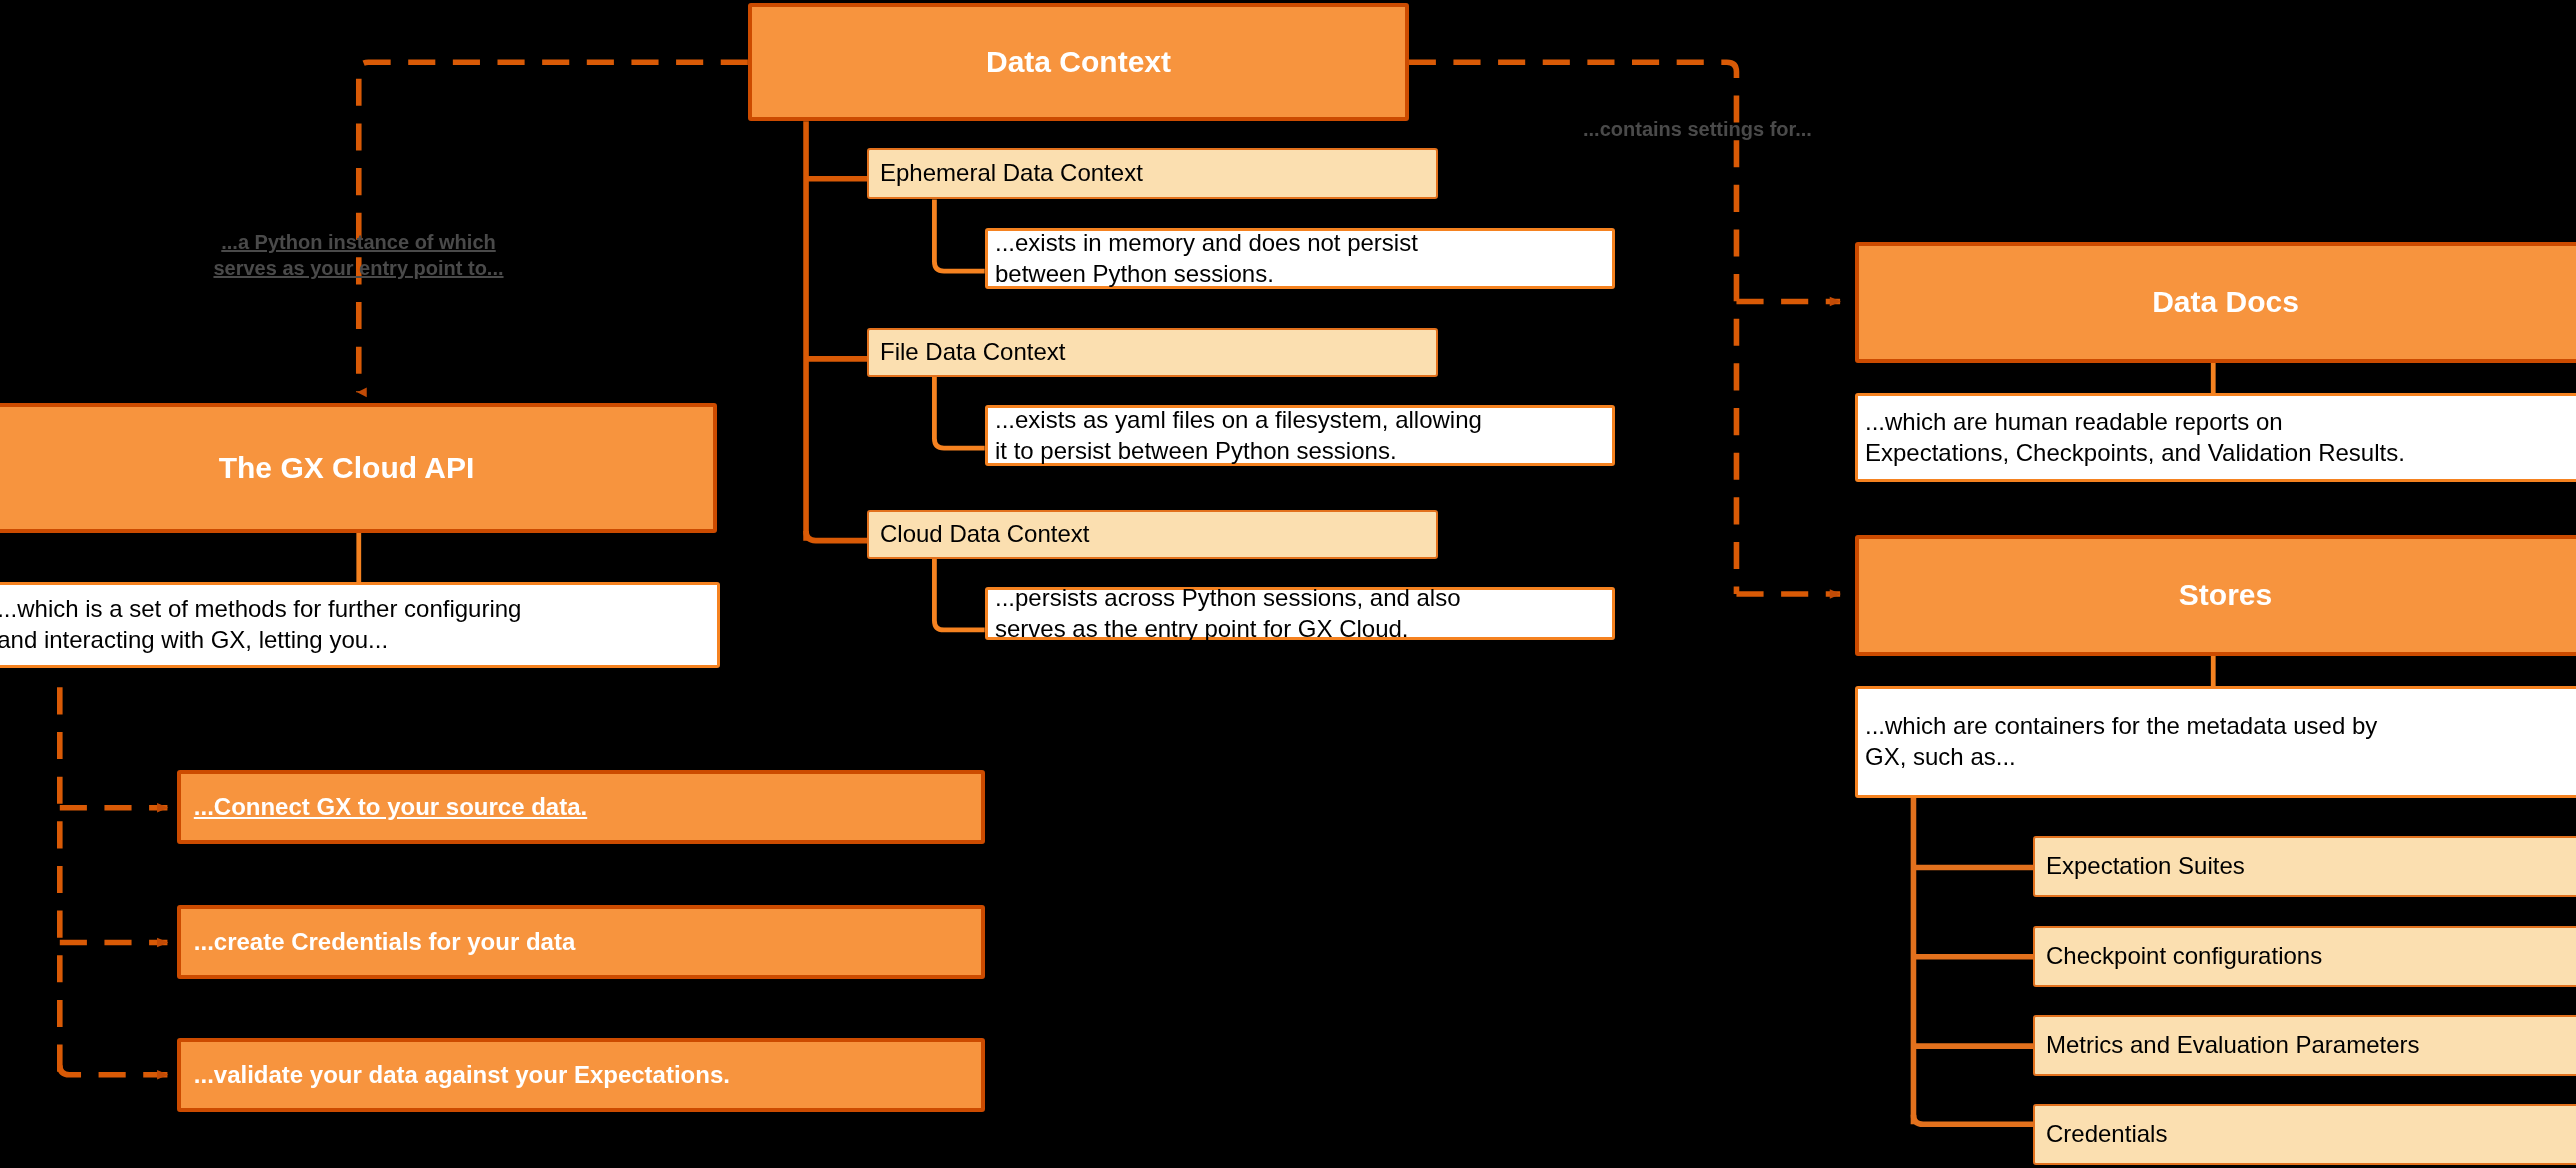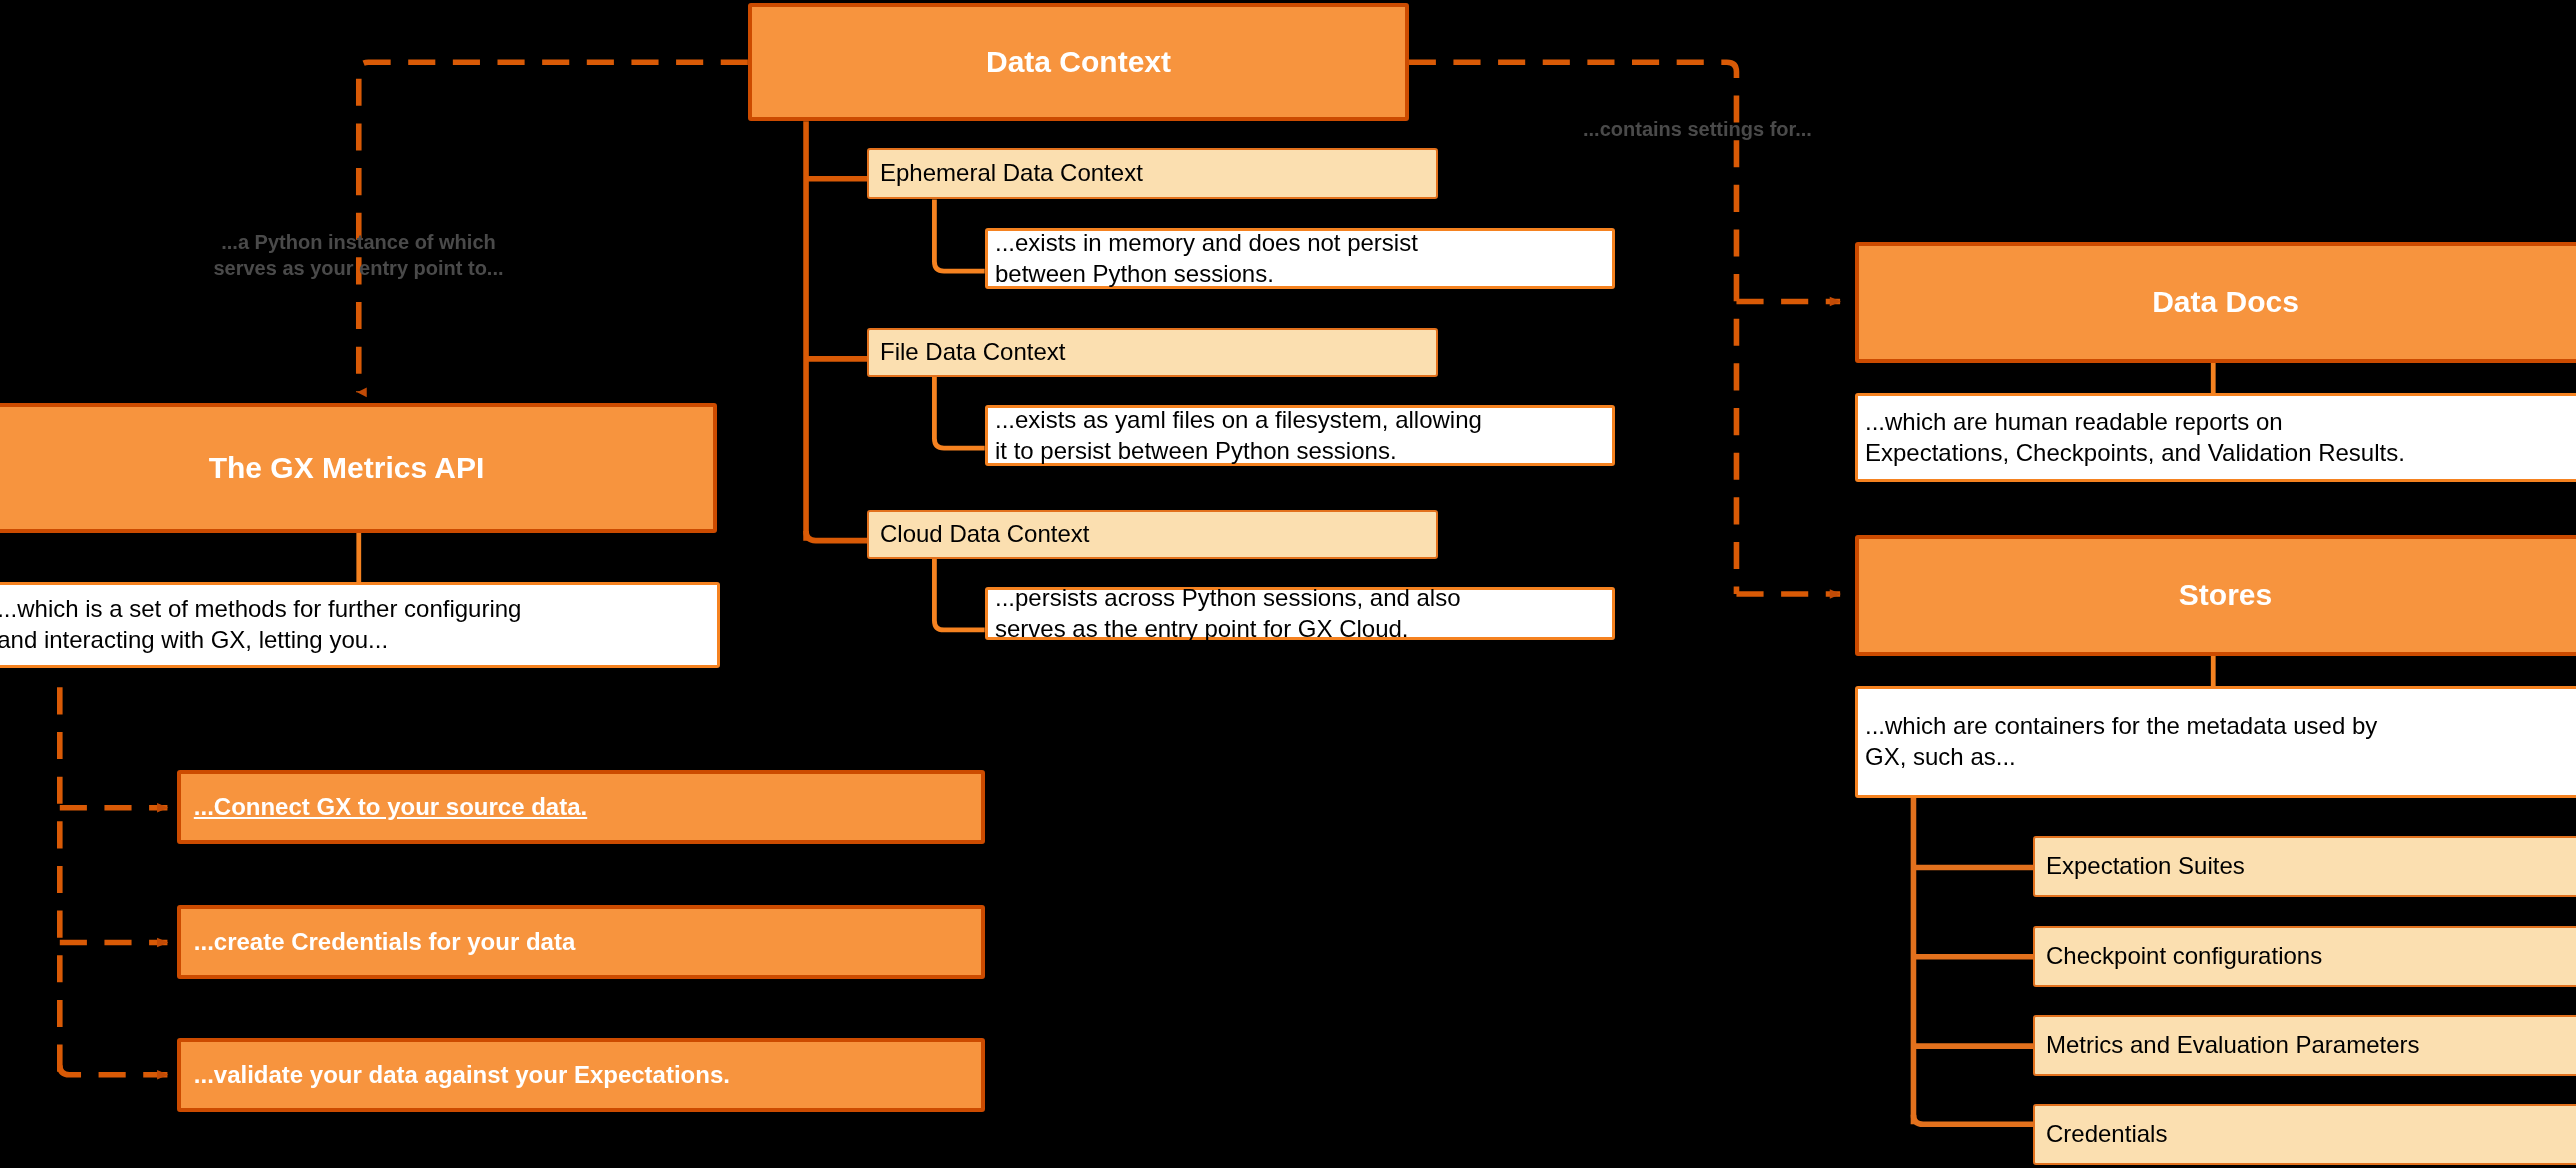--- a/index.html
+++ b/index.html
@@ -127,21 +127,21 @@
 
     <path d="M2776,822 L2776,862" fill="none" stroke="#F58220" stroke-width="6"></path>
 
     <path d="M2400,1000 L2400,1410" fill="none" stroke="#E2711D" stroke-width="7"></path>
     <path d="M2400,1088 L2550,1088" fill="none" stroke="#E2711D" stroke-width="7"></path>
     <path d="M2400,1200 L2550,1200" fill="none" stroke="#E2711D" stroke-width="7"></path>
     <path d="M2400,1312 L2550,1312" fill="none" stroke="#E2711D" stroke-width="7"></path>
     <path d="M2400,1398 Q2400,1410 2412,1410 L2550,1410" fill="none" stroke="#E2711D" stroke-width="7"></path>
   </svg>
 
-  <div class="edge-label" style="left:159px; top:229px; width:399px;">...a Python instance of which
+  <div class="edge-label" style="left:159px; top:229px; width:399px;text-decoration:underline;">...a Python instance of which
 serves as your entry point to...</div>
 
   <div class="edge-label" style="left:1583px; top:116px; width:319px; text-align:left;">...contains settings for...</div>
 
   <div class="node primary" style="left:748px; top:3.2px; width:661px; height:118px;">
     <span class="txt t-title">Data Context</span>
   </div>
 
   <div class="node peach" style="left:867px; top:148px; width:571px; height:51px;">
     <span class="txt t-sub">Ephemeral Data Context</span>
@@ -161,21 +161,21 @@
 
   <div class="node peach" style="left:867px; top:510px; width:571px; height:49px;">
     <span class="txt t-sub">Cloud Data Context</span>
   </div>
   <div class="node note" style="left:985px; top:587px; width:630px; height:53px;">
     <span class="txt t-note">...persists across Python sessions, and also
 serves as the entry point for GX Cloud.</span>
   </div>
 
   <div class="node primary" style="left:-24px; top:403px; width:741px; height:130px;">
-    <span class="txt t-title">The GX Metrics API</span>
+    <span class="txt t-title">The GX Cloud API</span>
   </div>
 
   <div class="node note" style="left:-12.8px; top:582px; width:733px; height:86px;">
     <span class="txt t-note">...which is a set of methods for further configuring
 and interacting with GX, letting you...</span>
   </div>
 
   <div class="node primary left-align" style="left:177px; top:770px; width:808px; height:74px;text-decoration:underline;">
     <span class="txt t-action">...Connect GX to your source data.</span>
   </div>

